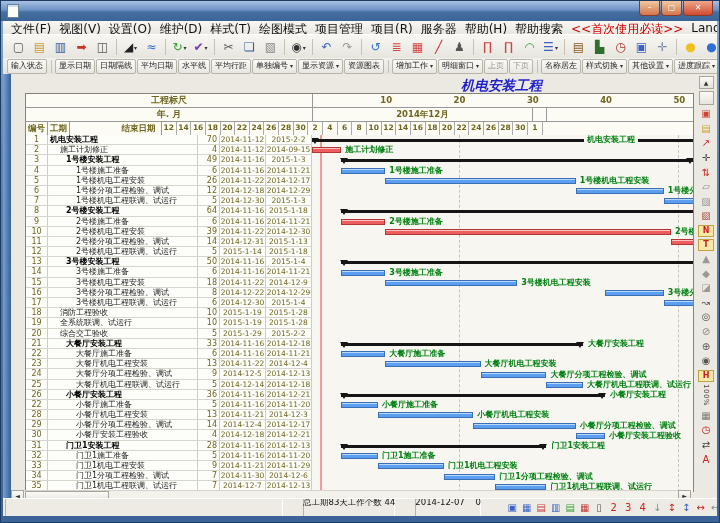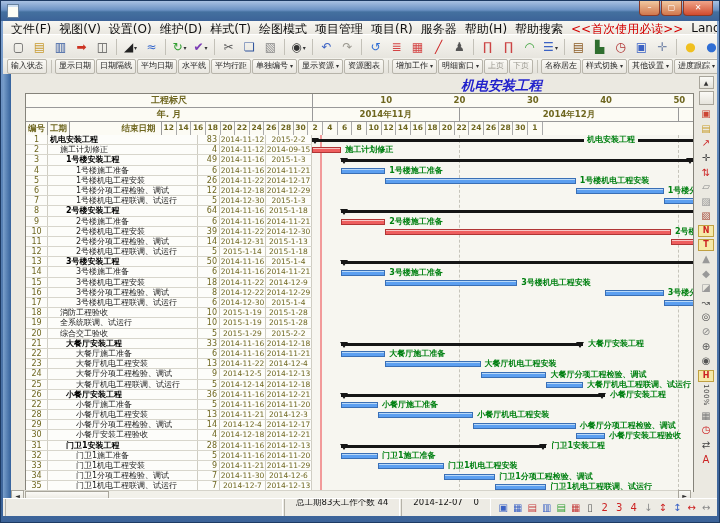--- a/index.html
+++ b/index.html
@@ -110,21 +110,21 @@
   .rt-icon{width:16px;height:14.6px;display:flex;align-items:center;justify-content:center;
        font-size:10px;line-height:14px;}
   .rt-icon.boxed{background:#f6e9a8;border:1px solid #c0a040;box-sizing:border-box;height:12px;
        font-size:8px;font-weight:bold;margin:1px 0;}
   .rt-icon.vert{writing-mode:vertical-rl;font-size:7px;height:26px;letter-spacing:0.5px;}
   
   .statusbar{position:absolute;left:2px;right:2px;bottom:6px;height:17px;background:#edebe4;
        border-top:1px solid #fff;display:flex;align-items:center;font-size:8.5px;color:#111;
        padding-left:2px;overflow:hidden;}
   .panel{box-shadow:inset 1px 1px 0 #b5b2a8,inset -1px -1px 0 #ffffff;height:24px;line-height:13px;
-       padding:0 12px;margin-right:1px;box-sizing:border-box;white-space:nowrap;overflow:hidden;flex:0 0 auto;}
+       padding:0 0;margin-right:20px;box-sizing:border-box;white-space:nowrap;overflow:hidden;flex:0 0 auto;}
   .st-icons{display:flex;align-items:center;margin-left:4px;}
   .st-icon{width:14.5px;height:15px;display:flex;align-items:center;justify-content:center;
        font-size:10px;}
 </style>
 </head>
 <body>
 
 <div class="win">
 
   <div class="titlebar">
@@ -340,21 +340,20 @@
             <span class="ruler-tick" style="left: 73.2692px;">10</span>
             <span class="ruler-tick" style="left: 146.538px;">20</span>
             <span class="ruler-tick" style="left: 219.808px;">30</span>
             <span class="ruler-tick" style="left: 293.077px;">40</span>
             <span class="ruler-tick" style="left: 366.346px;">50</span>
           </div>
       </div>
       <div class="hrow">
         <div class="h2l">年. 月</div>
         <div class="h2r">
-            <div class="month-cell" style="width: 146.538px;">2014年11月</div>
             <div class="month-cell" style="width: 219.808px;">2014年12月</div>
             <div class="month-cell" style="width: 14.6538px;"></div>
           </div>
       </div>
       <div class="h3">
           <div class="col-h" style="width: 22px;">编号</div>
           <div class="col-h" style="width: 22px;">工期</div>
           <div class="col-h" style="width: 46px; margin-top: 36px;">开始日期</div>
           <div class="col-h" style="width: 46px;">结束日期</div>
           <div class="day-cell" style="width: 14.6538px;">12</div>
@@ -381,21 +380,21 @@
           <div class="day-cell" style="width: 14.6538px;">24</div>
           <div class="day-cell" style="width: 14.6538px;">26</div>
           <div class="day-cell" style="width: 14.6538px;">28</div>
           <div class="day-cell" style="width: 14.6538px;">30</div>
           <div class="day-cell" style="width: 14.6538px;">1</div>
         </div>
       <div class="tbody">
           <div class="trow">
             <div class="cell c-no">1</div>
             <div class="cell c-name b" style="padding-left: 2px;">机电安装工程</div>
-            <div class="cell c-dur">83</div>
+            <div class="cell c-dur">70</div>
             <div class="cell c-date">2014-11-12</div>
             <div class="cell c-date">2015-2-2</div>
           </div>
           <div class="trow">
             <div class="cell c-no">2</div>
             <div class="cell c-name" style="padding-left: 12px;">施工计划修正</div>
             <div class="cell c-dur">4</div>
             <div class="cell c-date">2014-11-12</div>
             <div class="cell c-date">2014-09-15</div>
           </div>

